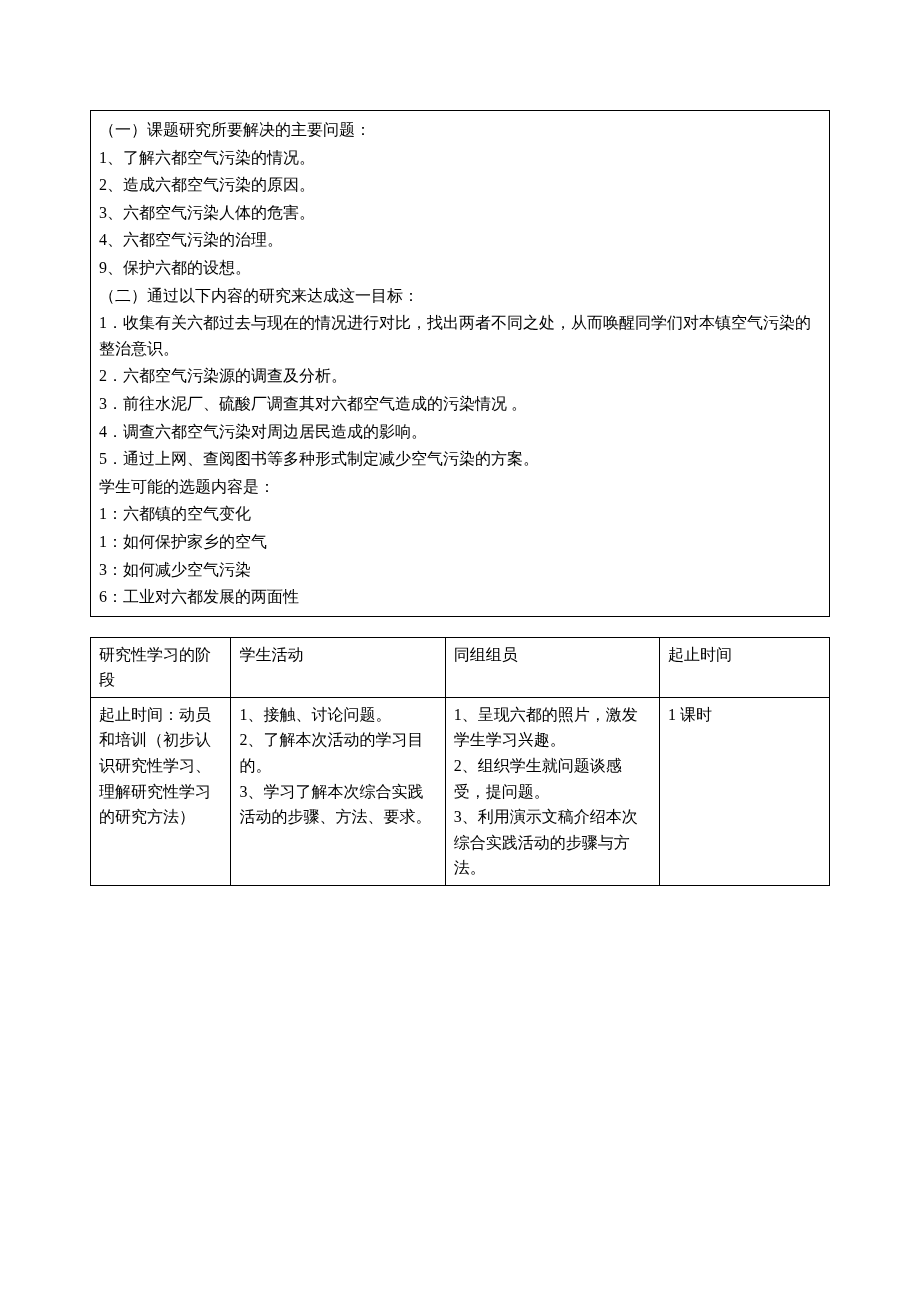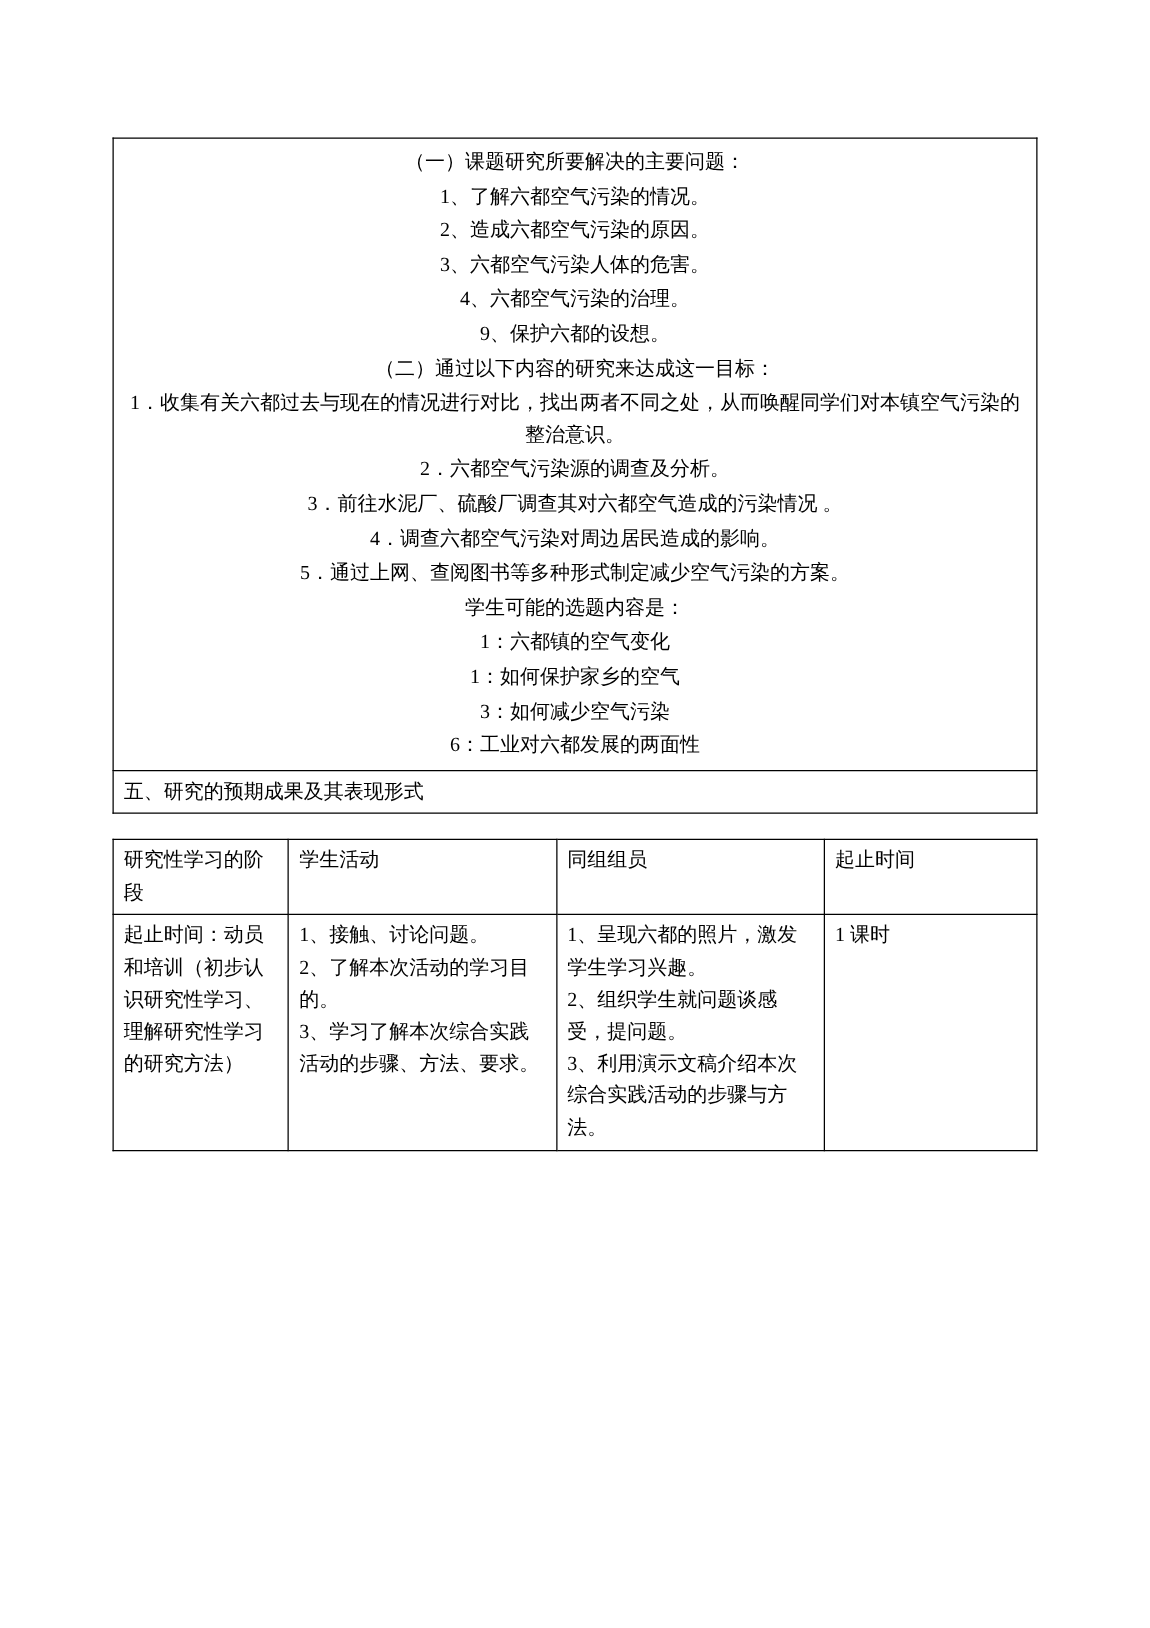--- a/index.html
+++ b/index.html
@@ -21,21 +21,20 @@
       border-collapse: collapse;
       margin-bottom: 20px;
     }
     .doc-table td {
       border: 1px solid #000;
       padding: 4px 8px;
       vertical-align: top;
     }
     .content-cell p {
       margin: 2px 0;
-      text-align: center;
     }
     .section-header-cell {
       padding: 4px 8px;
     }
     .indent {
       text-indent: 2em;
     }
     .phase-table {
       width: 100%;
       border-collapse: collapse;
@@ -75,23 +74,20 @@
       <p>3．前往水泥厂、硫酸厂调查其对六都空气造成的污染情况 。</p>
       <p>4．调查六都空气污染对周边居民造成的影响。</p>
       <p>5．通过上网、查阅图书等多种形式制定减少空气污染的方案。</p>
       <p>学生可能的选题内容是：</p>
       <p>1：六都镇的空气变化</p>
       <p>1：如何保护家乡的空气</p>
       <p>3：如何减少空气污染</p>
       <p>6：工业对六都发展的两面性</p>
     </td>
   </tr>
-  <tr>
-    <td class="section-header-cell">五、研究的预期成果及其表现形式</td>
-  </tr>
 </tbody>
   </table>
 
 <table class="phase-table">
   <tbody>
   <tr class="header-row">
     <td class="col1">研究性学习的阶段</td>
     <td class="col2">学生活动</td>
     <td class="col3">同组组员</td>
     <td class="col4">起止时间</td>

